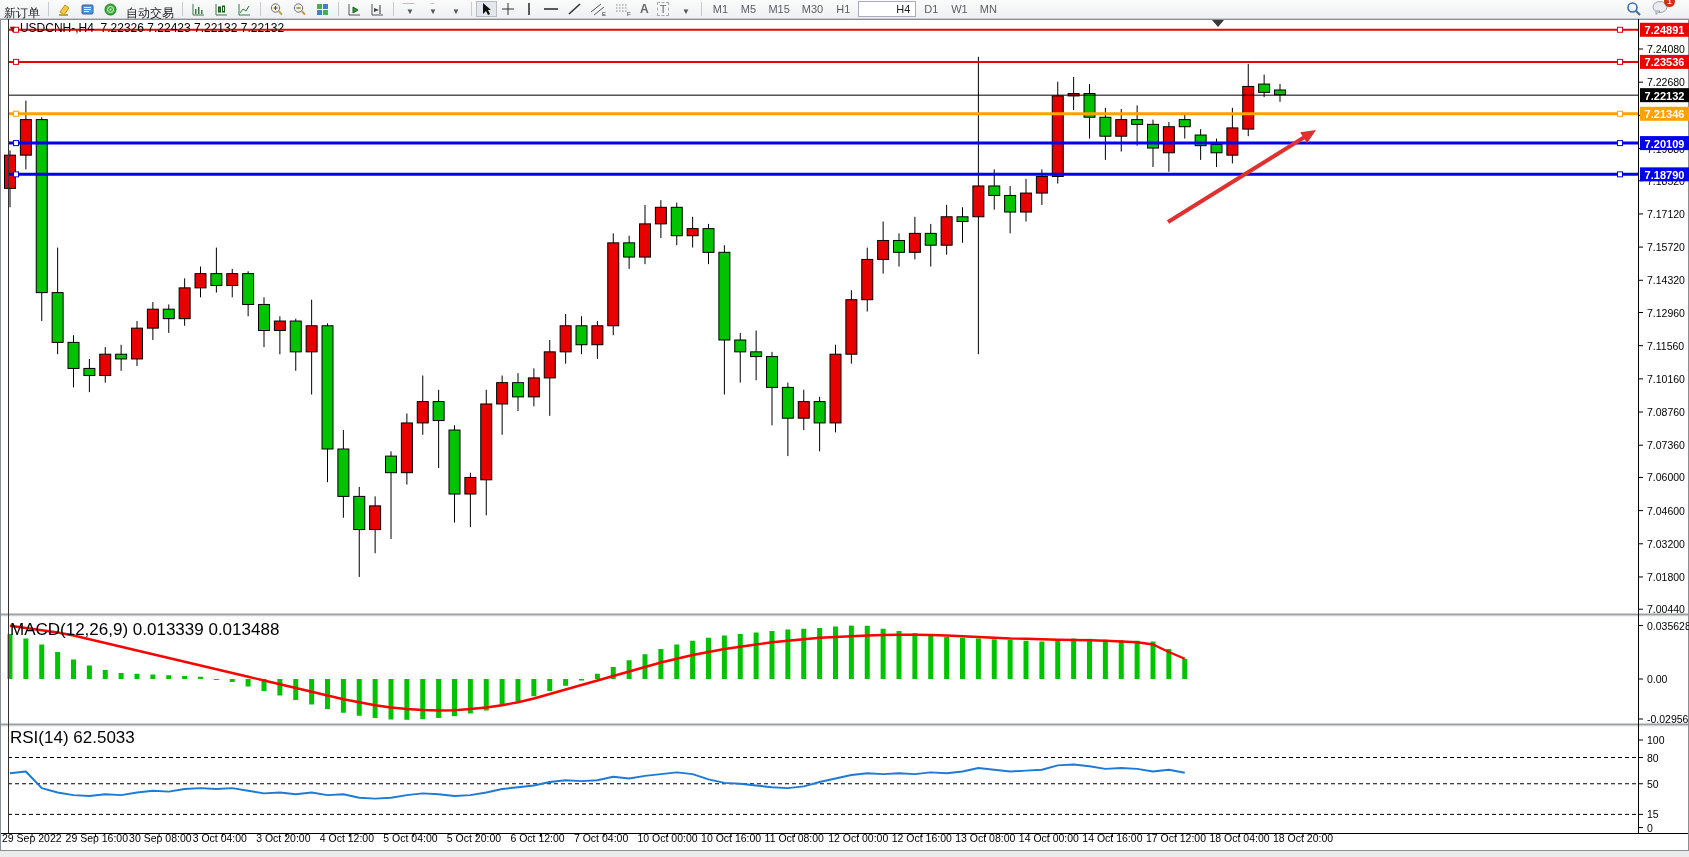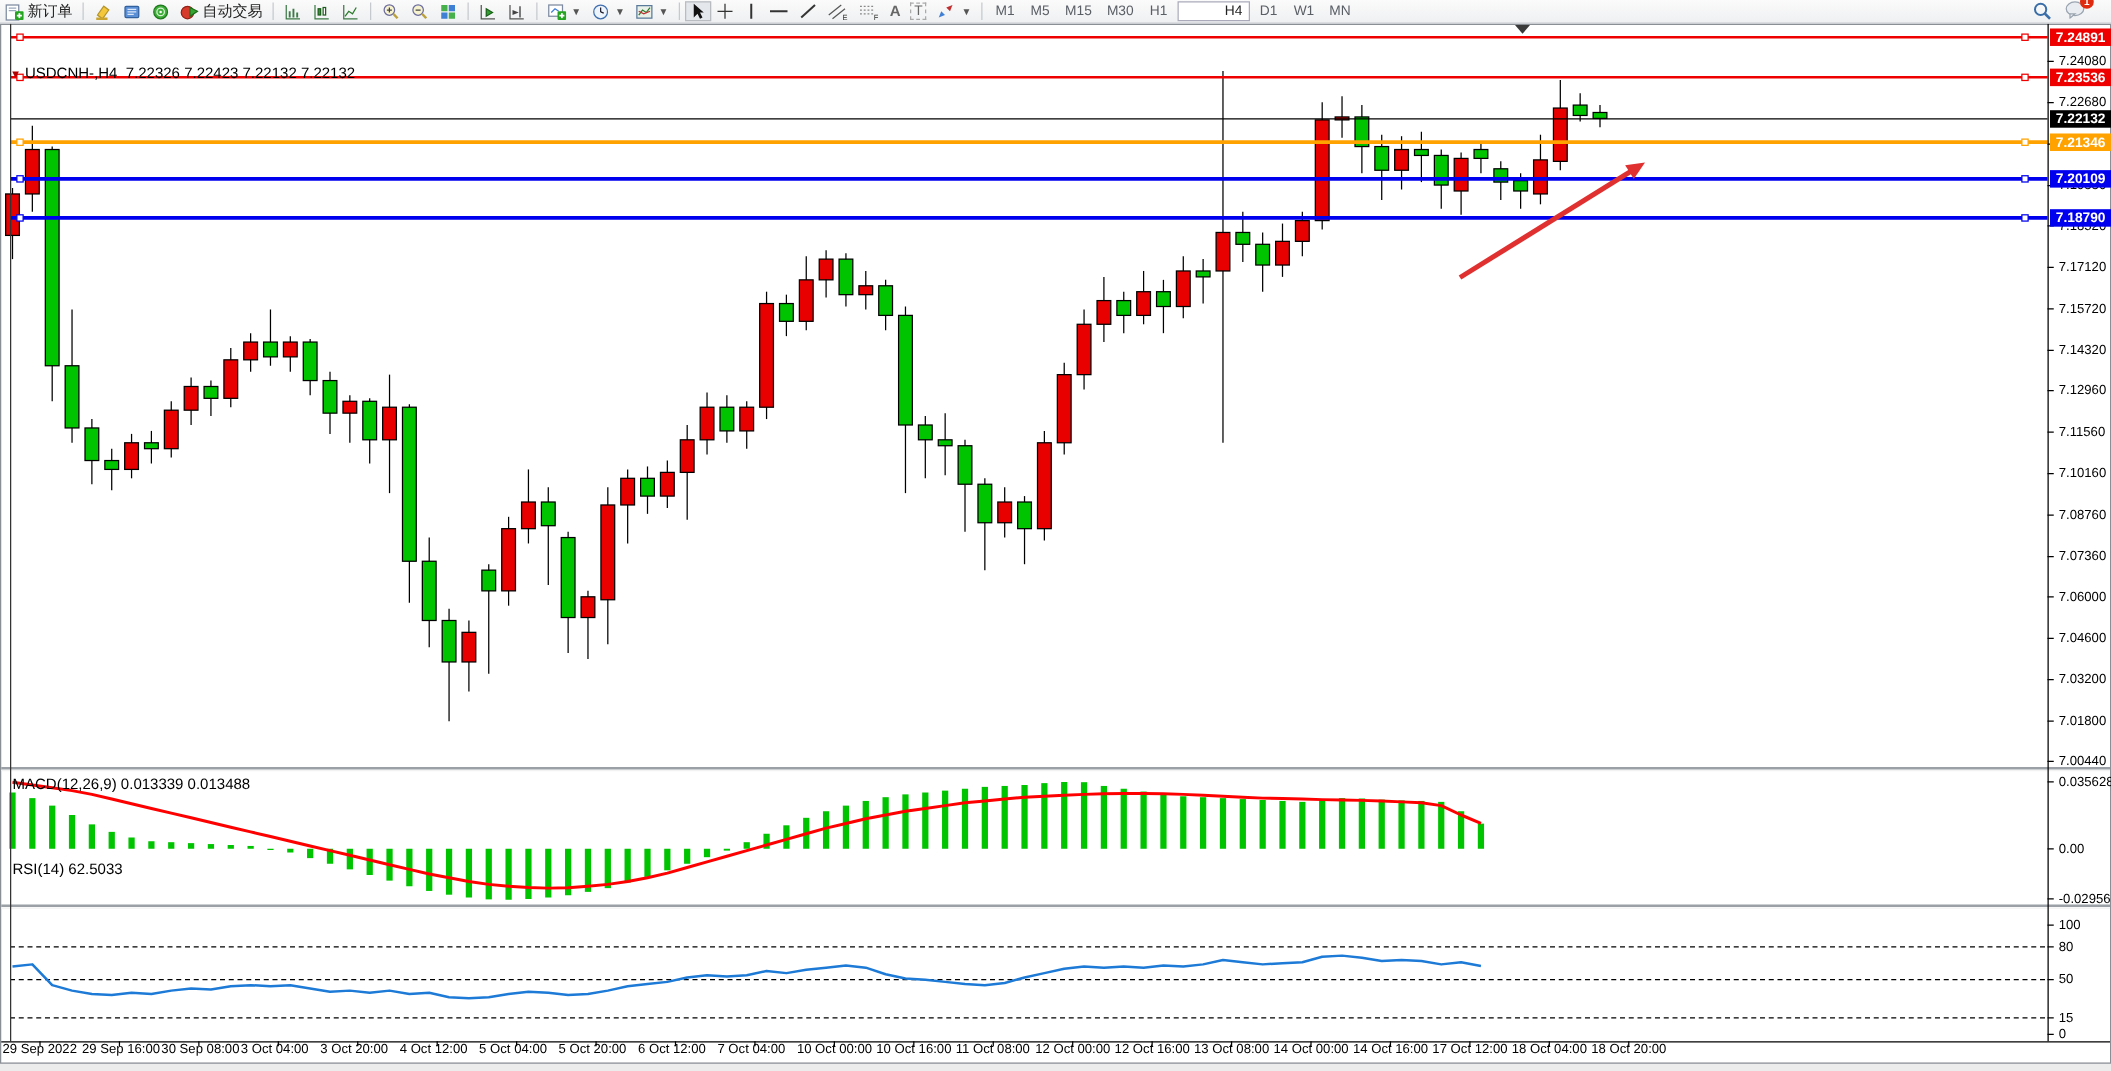--- a/index.html
+++ b/index.html
@@ -1,33 +1,33 @@
 <!DOCTYPE html>
 <html><head>
 <meta charset="utf-8">
 <style>
   html,body{margin:0;padding:0;background:#ececec;}
   .app{position:relative;width:1689px;height:857px;overflow:hidden;font-family:"Liberation Sans",sans-serif;background:#ececec;}
   
   .toolbar{position:relative;z-index:10;height:18px;display:flex;align-items:center;background:linear-gradient(#fbfbfb,#eef0f2);border-bottom:1px solid #c9ccd1;font-size:12px;color:#333;}
-  .tbtn{display:inline-flex;align-items:center;gap:3px;height:16px;padding:0 3px;border:1px solid transparent;background:transparent;font-size:12px;color:#222;cursor:default;font-family:"Liberation Sans",sans-serif;}
+  .tbtn{display:inline-flex;align-items:center;gap:3px;height:16px;padding:0 3px;border:1px solid transparent;background:transparent;font-size:12px;color:#222;cursor:default;font-family:"Liberation Sans",sans-serif;flex-direction:column;}
   .tbtn svg{display:block}
   .sep{width:1px;height:14px;background:#c6c9cd;margin:0 4px;}
   .caret{font-size:8px;color:#555;margin-left:1px;}
   .tf{display:inline-block;min-width:16px;text-align:center;font-size:11px;font-weight:normal;color:#5a5f66;padding:1px 4px;margin:0 1px;border:1px solid transparent;}
   .tf.active{background:#fff;border:1px solid #aab;color:#222;padding-left:36px;}
   .pressed{background:#e4e8ec;border:1px solid #b9bdc2;}
   .tb-right{margin-left:auto;display:flex;align-items:center;gap:10px;padding-right:20px;}
   .badge{position:absolute;top:-4px;right:-6px;width:11px;height:11px;border-radius:6px;background:#e02a10;color:#fff;font-size:8px;font-weight:bold;text-align:center;line-height:11px;}
   .chat-wrap{position:relative;}
   
   #plot{position:absolute;left:0;top:0;z-index:1;}
   .overlay{position:absolute;z-index:5;font-size:12px;color:#000;white-space:pre;}
   .tri{color:#b00000;font-size:9px;margin-right:3px;}
-  .ind-label{position:absolute;z-index:5;font-size:12px;color:#000;white-space:pre;}
+  .ind-label{position:absolute;z-index:5;font-size:17px;color:#000;white-space:pre;}
   svg text{font-family:"Liberation Sans",sans-serif;}
 </style>
 </head>
 <body>
 
 <div class="app">
 
   <div class="toolbar">
     <button class="tbtn">
       <svg width="15" height="15" viewBox="0 0 15 15">
@@ -600,16 +600,16 @@
       <line x1="1112.35" y1="833" x2="1112.35" y2="837" stroke="#000"></line>
       <text x="1082.35" y="842" font-size="10.5" fill="#000">14 Oct 16:00</text>
       <line x1="1175.8999999999999" y1="833" x2="1175.8999999999999" y2="837" stroke="#000"></line>
       <text x="1145.8999999999999" y="842" font-size="10.5" fill="#000">17 Oct 12:00</text>
       <line x1="1239.45" y1="833" x2="1239.45" y2="837" stroke="#000"></line>
       <text x="1209.45" y="842" font-size="10.5" fill="#000">18 Oct 04:00</text>
       <line x1="1303" y1="833" x2="1303" y2="837" stroke="#000"></line>
       <text x="1273" y="842" font-size="10.5" fill="#000">18 Oct 20:00</text>
     </svg>
 
-  <div class="overlay" style="left:8px;top:21px;margin-top:30px;"><span class="tri">▼</span><span>USDCNH-,H4  7.22326 7.22423 7.22132 7.22132</span></div>
+  <div class="overlay" style="left:8px;top:21px;"><span class="tri">▼</span><span>USDCNH-,H4  7.22326 7.22423 7.22132 7.22132</span></div>
   <div class="ind-label" style="left:10px;top:620px;">MACD(12,26,9) 0.013339 0.013488</div>
-  <div class="ind-label" style="left:10px;top:688px;">RSI(14) 62.5033</div>
+  <div class="ind-label" style="left:10px;top:728px;">RSI(14) 62.5033</div>
 </div>
 
 </body></html>

